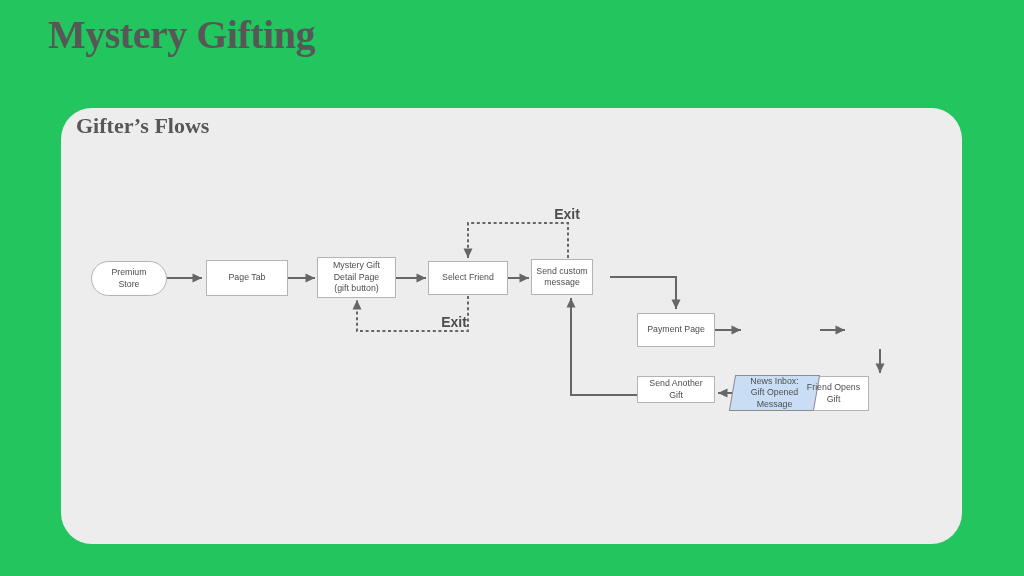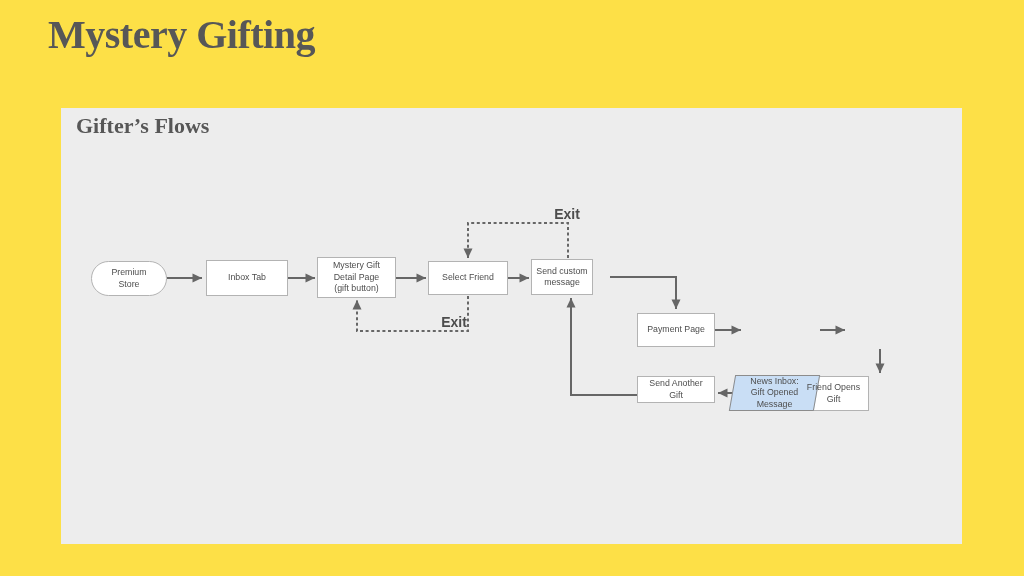--- a/index.html
+++ b/index.html
@@ -1,20 +1,20 @@
 <!DOCTYPE html>
 <html><head>
 <meta charset="utf-8">
 <style>
   html, body { margin: 0; padding: 0; background: #ffffff; }
   .page {
     position: relative;
     width: 1024px;
     height: 576px;
-    background: #fde047;
+    background: #22c55e;
     font-family: "Liberation Sans", sans-serif;
     overflow: hidden;
   }
   .title {
     position: absolute;
     left: 48px;
     top: 11px;
     margin: 0;
     font-family: "Liberation Serif", serif;
     font-size: 40px;
@@ -22,20 +22,21 @@
     letter-spacing: -0.5px;
     color: #575757;
   }
   .panel {
     position: absolute;
     left: 61px;
     top: 108px;
     width: 901px;
     height: 436px;
     background: #ededed;
+    border-radius: 31px;
   }
   .panel-heading {
     position: absolute;
     left: 15px;
     top: 5px;
     margin: 0;
     font-family: "Liberation Serif", serif;
     font-size: 22px;
     font-weight: 700;
     color: #575757;
@@ -114,21 +115,21 @@
     <path class="edge dashed" d="M568,258 V223 H468 V258" marker-end="url(#arrow)"></path>
     <path class="edge dashed" d="M468,296 V331 H357 V300" marker-end="url(#arrow)"></path>
   </svg>
 
   <div class="node shape-terminator" style="left:91px;top:261px;width:76px;height:35px">
     <span class="node-label">Premium
 Store</span>
   </div>
 
   <div class="node shape-process" style="left:206px;top:260px;width:82px;height:36px">
-    <span class="node-label">Inbox Tab</span>
+    <span class="node-label">Page Tab</span>
   </div>
 
   <div class="node shape-process" style="left:317px;top:257px;width:79px;height:41px">
     <span class="node-label">Mystery Gift
 Detail Page
 (gift button)</span>
   </div>
 
   <div class="node shape-process" style="left:428px;top:261px;width:80px;height:34px">
     <span class="node-label">Select Friend</span>

